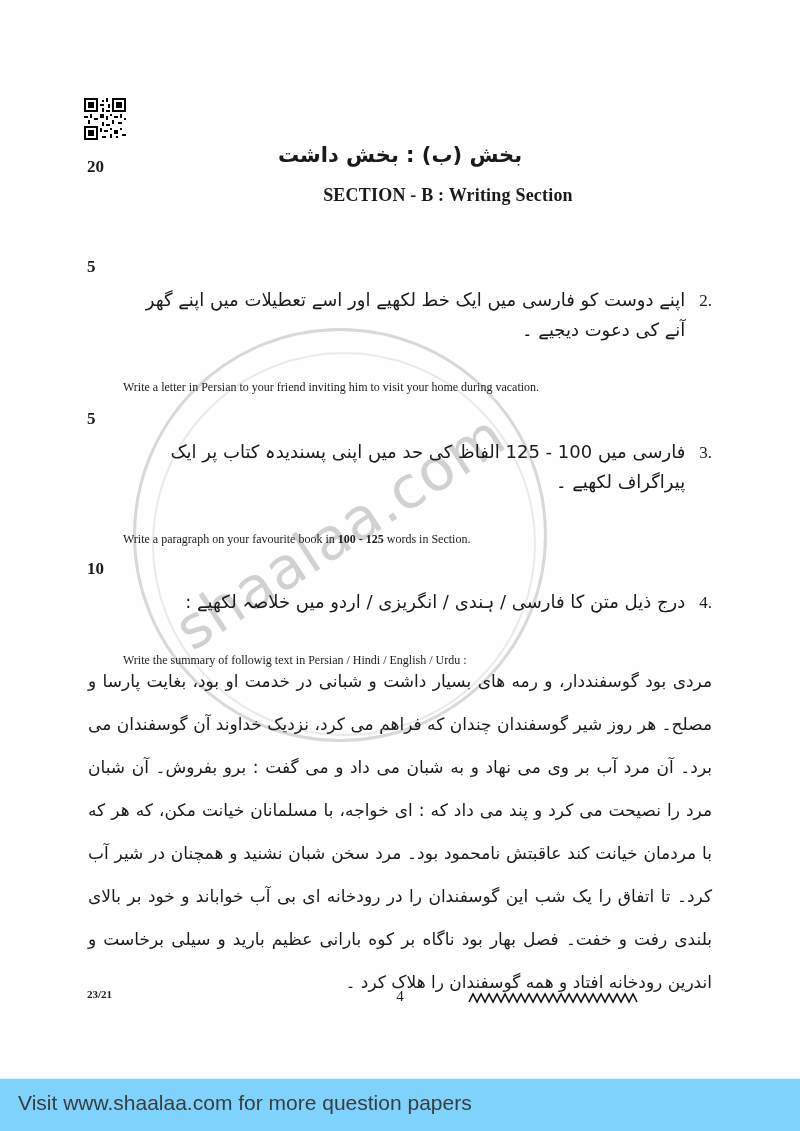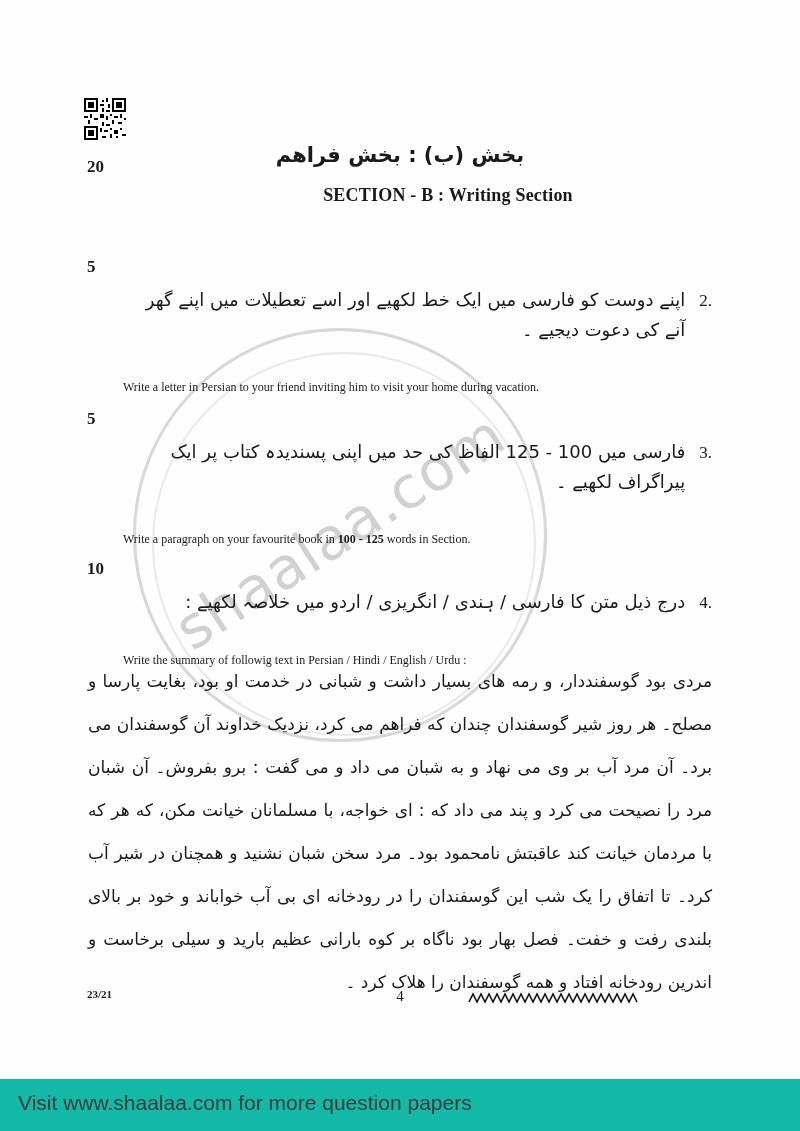--- a/index.html
+++ b/index.html
@@ -72,21 +72,21 @@
     font-family:"DejaVu Sans",sans-serif;
     font-size:17px;line-height:43px;
   }
   
   .paper-code{position:absolute;left:87px;top:988px;font-size:11px;font-weight:bold;}
   .page-num{position:absolute;left:0;top:988px;width:800px;text-align:center;font-size:15px;}
   .squiggle{position:absolute;left:468px;top:992px;}
   
   .bottom-bar{
     position:absolute;left:0;top:1078px;width:800px;height:53px;
-    background:#14b8a6;border-top:1px solid #f0f0f0;
+    background:#7dd3fc;border-top:1px solid #f0f0f0;
   }
   .bottom-bar .promo{
     position:absolute;left:18px;top:12px;
     font-family:"Liberation Sans",sans-serif;
     font-size:21px;color:#3c3c3c;
   }
 </style>
 </head>
 <body>
 
@@ -132,21 +132,21 @@
     <rect x="13" y="15" width="1" height="1" fill="#000"></rect>
       <rect x="15" y="16" width="2" height="2" fill="#000"></rect>
     <rect x="18" y="15" width="1" height="1" fill="#000"></rect>
       <rect x="19" y="18" width="2" height="1" fill="#000"></rect>
     <rect x="9" y="19" width="2" height="1" fill="#000"></rect>
       <rect x="13" y="18" width="1" height="2" fill="#000"></rect>
     <rect x="16" y="19" width="1" height="1" fill="#000"></rect>
   </svg>
 
   <div class="marks-top">20</div>
-  <div class="heading-urdu">بخش (ب) : بخش فراهم</div>
+  <div class="heading-urdu">بخش (ب) : بخش داشت</div>
   <div class="heading-en">SECTION - B : Writing Section</div>
 
   <div class="q q2">
     <span class="marks">5</span>
     <div class="urdu-row">
       <span class="qnum">2.</span>
       <span class="utext">اپنے دوست کو فارسی میں ایک خط لکھیے اور اسے تعطیلات میں اپنے گھر آنے کی دعوت دیجیے ۔</span>
     </div>
     <p class="eng">Write a letter in Persian to your friend inviting him to visit your home during vacation.</p>
   </div>

